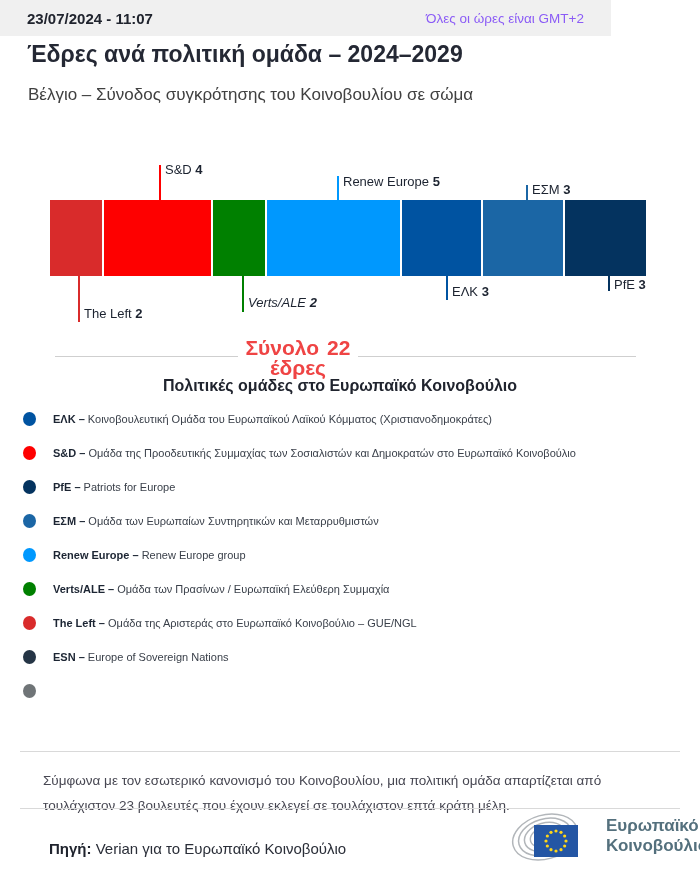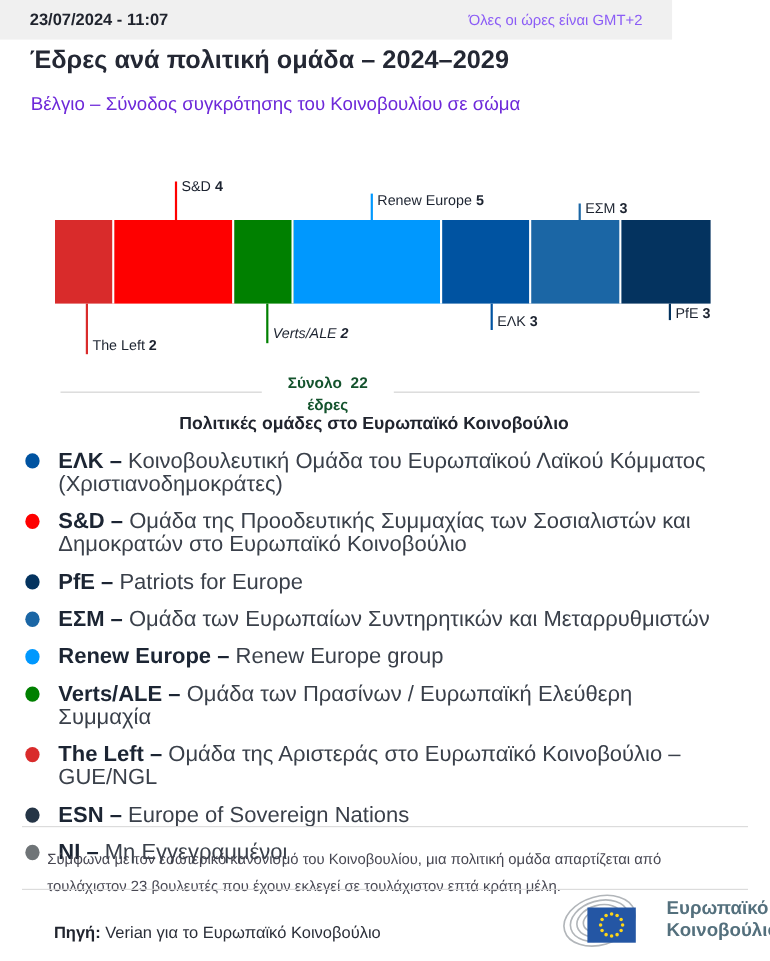--- a/index.html
+++ b/index.html
@@ -8,41 +8,41 @@
     font-family:"Liberation Sans", sans-serif;color:#1d2230;
   }
   .topbar{
     position:absolute;left:0;top:0;width:611px;height:36px;background:#f0f0f0;
     display:flex;justify-content:space-between;align-items:center;
     padding:0 27px;box-sizing:border-box;
   }
   .topbar-date{font-weight:700;font-size:15px;color:#20242e;}
   .topbar-tz{font-size:13.5px;color:#8b5cf6;}
   .title{position:absolute;left:27px;top:41px;margin:0;font-size:23px;font-weight:700;color:#242834;}
-  .subtitle{position:absolute;left:28px;top:85px;margin:0;font-size:17px;font-weight:400;color:#6d28d9;}
+  .subtitle{position:absolute;left:28px;top:85px;margin:0;font-size:17px;font-weight:400;color:#404040;}
 
   #chart{position:absolute;left:0;top:160px;width:700px;height:218px;}
   .bar{position:absolute;left:50px;top:40px;width:596px;height:76px;display:flex;}
   .seg{height:100%;box-sizing:border-box;border-right:2px solid #fff;}
   .seg:last-child{border-right:none;}
   .callout-line{position:absolute;width:2px;}
   .callout-label{position:absolute;font-size:13px;line-height:15px;white-space:nowrap;color:#1c2330;}
   .callout-label b{font-weight:700;}
   .total{
     position:absolute;left:238px;top:178px;width:120px;text-align:center;
-    font-weight:700;font-size:14px;line-height:20px;color:#14532d;
+    font-weight:700;font-size:21px;line-height:20px;color:#ef4444;
   }
   .total-value{margin-left:8px;}
   .hr{position:absolute;top:196px;height:1px;background:#cfcfcf;}
   .hr-left{left:55px;width:183px;}
   .hr-right{left:358px;width:278px;}
 
   #legend{position:absolute;left:23px;top:377px;width:630px;}
   #legend h3{margin:0 0 14px 4px;font-size:16px;font-weight:700;color:#20242e;text-align:center;}
-  .legend-item{display:flex;gap:17px;margin-bottom:13px;font-size:20px;line-height:21px;color:#3a404a;}
+  .legend-item{display:flex;gap:17px;margin-bottom:13px;font-size:11px;line-height:21px;color:#3a404a;}
   .legend-dot{width:13px;height:14px;border-radius:50%;flex-shrink:0;margin-top:3px;}
   .legend-item b{color:#1c2533;font-weight:700;}
 
   .divider{position:absolute;left:20px;width:660px;height:1px;background:#d9d9d9;}
   .divider-1{top:751px;}
   .divider-2{top:808px;}
   .footnote{position:absolute;left:27px;top:752px;width:620px;margin:16px;font-size:13.5px;line-height:25px;color:#474752;}
   .source{position:absolute;left:27px;top:840px;margin:0;font-size:15px;color:#2a2e38;}
   .source b{font-weight:700;color:#20242e;margin-left:22px;}
   .logo{position:absolute;left:507px;top:810px;display:flex;align-items:center;gap:21px;}
@@ -121,21 +121,20 @@
       <div class="legend-item">
         <span class="legend-dot" style="background: rgb(217, 43, 43);"></span>
         <span><b>The Left –</b><span> Ομάδα της Αριστεράς στο Ευρωπαϊκό Κοινοβούλιο – GUE/NGL</span></span>
       </div>
       <div class="legend-item">
         <span class="legend-dot" style="background: rgb(37, 53, 70);"></span>
         <span><b>ESN –</b><span> Europe of Sovereign Nations</span></span>
       </div>
       <div class="legend-item">
         <span class="legend-dot" style="background: rgb(111, 116, 119);"></span>
-        <span><b>NI –</b><span> Μη Εγγεγραμμένοι</span></span>
       </div>
     </div>
 </div>
 
 <div class="divider divider-1"></div>
 <p class="footnote">Σύμφωνα με τον εσωτερικό κανονισμό του Κοινοβουλίου, μια πολιτική ομάδα απαρτίζεται από τουλάχιστον 23 βουλευτές που έχουν εκλεγεί σε τουλάχιστον επτά κράτη μέλη.</p>
 <div class="divider divider-2"></div>
 
 <p class="source"><b>Πηγή:</b><span> Verian για το Ευρωπαϊκό Κοινοβούλιο</span></p>
 

